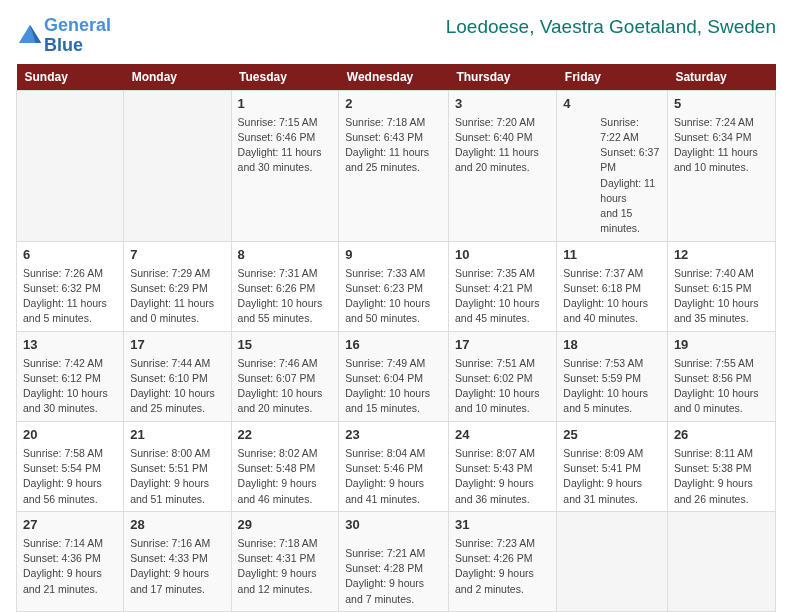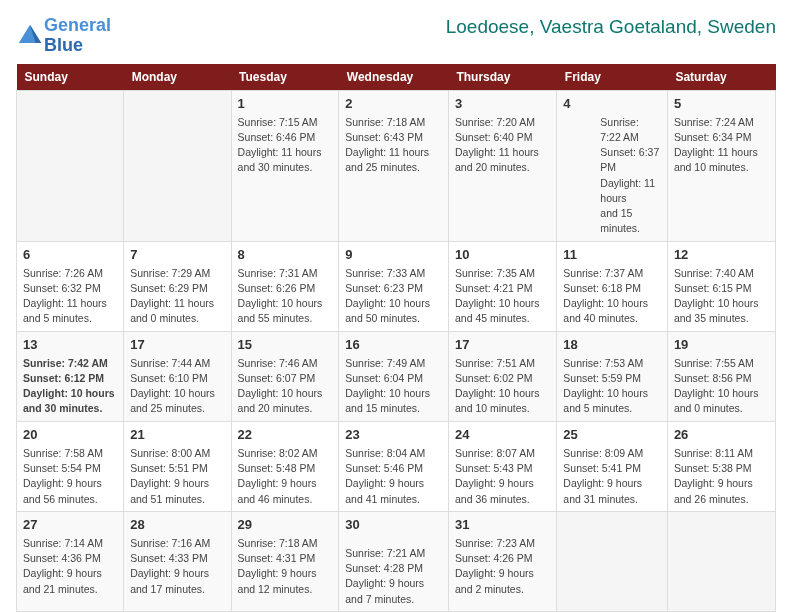--- a/index.html
+++ b/index.html
@@ -206,21 +206,21 @@
           <span class="day-number">12</span>
           <div class="day-info" style="white-space: pre-line;">Sunrise: 7:40 AM
 Sunset: 6:15 PM
 Daylight: 10 hours
 and 35 minutes.</div>
         </td>
       </tr>
       <tr>
         <td>
           <span class="day-number">13</span>
-          <div class="day-info" style="white-space: pre-line; font-weight: bold;">Sunrise: 7:42 AM
+          <div class="day-info" style="white-space: pre-line;">Sunrise: 7:42 AM
 Sunset: 6:12 PM
 Daylight: 10 hours
 and 30 minutes.</div>
         </td>
         <td>
           <span class="day-number">17</span>
           <div class="day-info" style="white-space: pre-line;">Sunrise: 7:44 AM
 Sunset: 6:10 PM
 Daylight: 10 hours
 and 25 minutes.</div>

